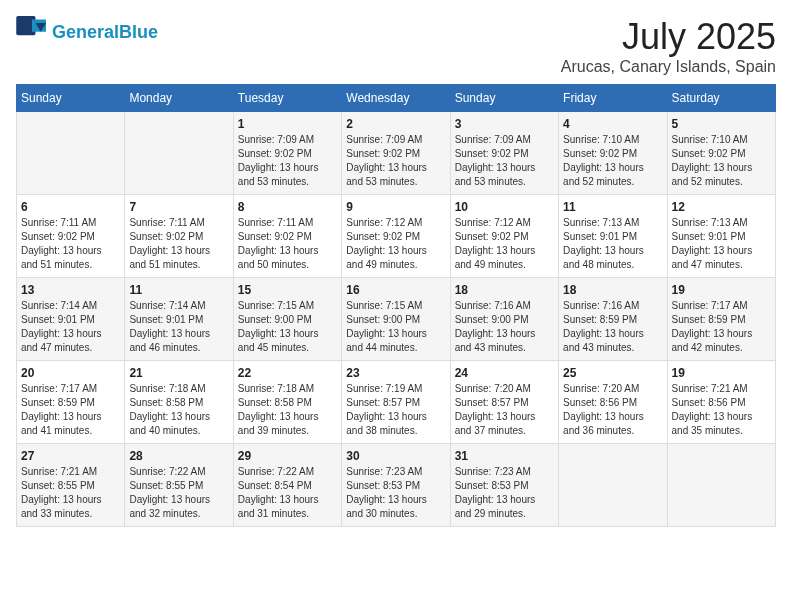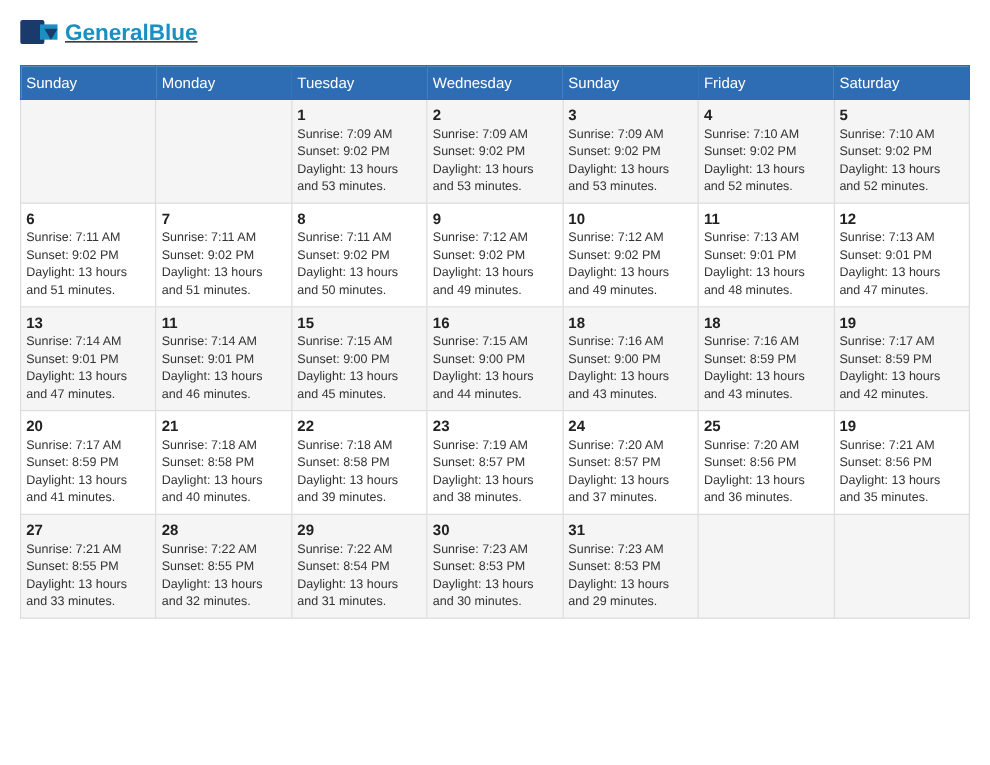--- a/index.html
+++ b/index.html
@@ -11,23 +11,22 @@
       padding: 16px;
     }
     .header {
       display: flex;
       align-items: flex-start;
       justify-content: space-between;
       margin-bottom: 8px;
     }
     .logo {
       display: flex;
-      align-items: flex-start;
+      align-items: flex-end;
       gap: 4px;
-      text-decoration: underline;
     }
     .logo-text {
       font-size: 18px;
       font-weight: bold;
       color: #1a3a6b;
       line-height: 1.2;
     }
     .logo-text span {
       color: #1a8fc1;
     }
@@ -102,20 +101,24 @@
       <rect x="0" y="0" width="22" height="22" rx="2" fill="#1a3a6b"></rect>
       <polygon points="18,4 34,4 34,18 18,18" fill="#1a8fc1"></polygon>
       <polygon points="22,8 34,8 28,18" fill="#1a3a6b"></polygon>
     </svg>
     <div>
       <div class="logo-text">
         <span>General</span><span>Blue</span>
       </div>
     </div>
   </div>
+  <div class="title-block">
+    <div class="calendar-title">July 2025</div>
+    <div class="calendar-subtitle">Arucas, Canary Islands, Spain</div>
+  </div>
 </div>
 
 <table>
   <thead>
     <tr>
     <th>Sunday</th>
         <th>Monday</th>
         <th>Tuesday</th>
         <th>Wednesday</th>
         <th>Sunday</th>

